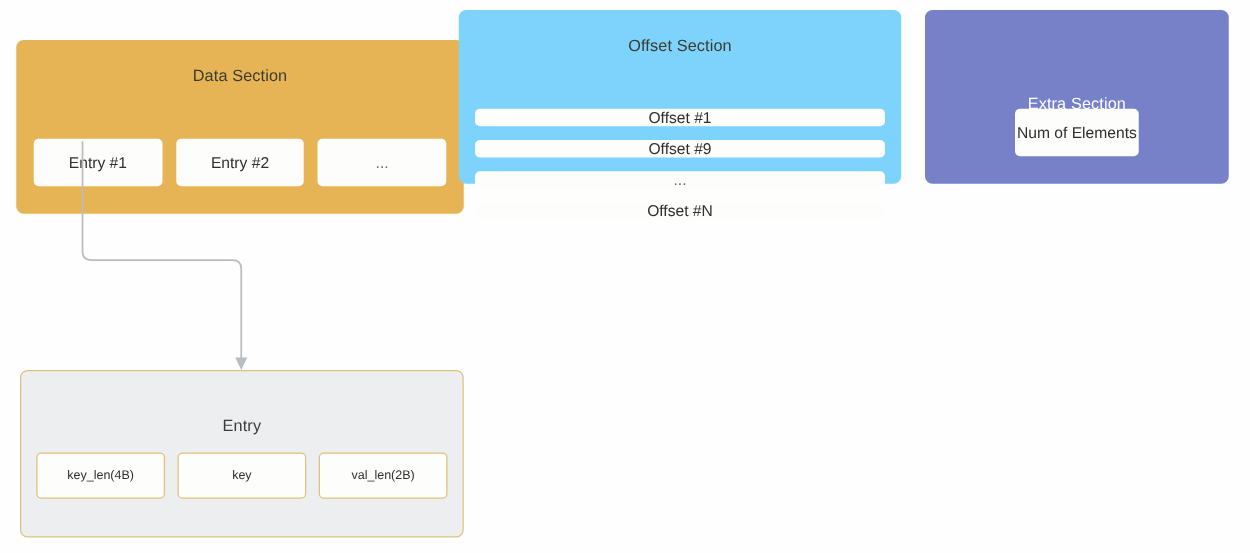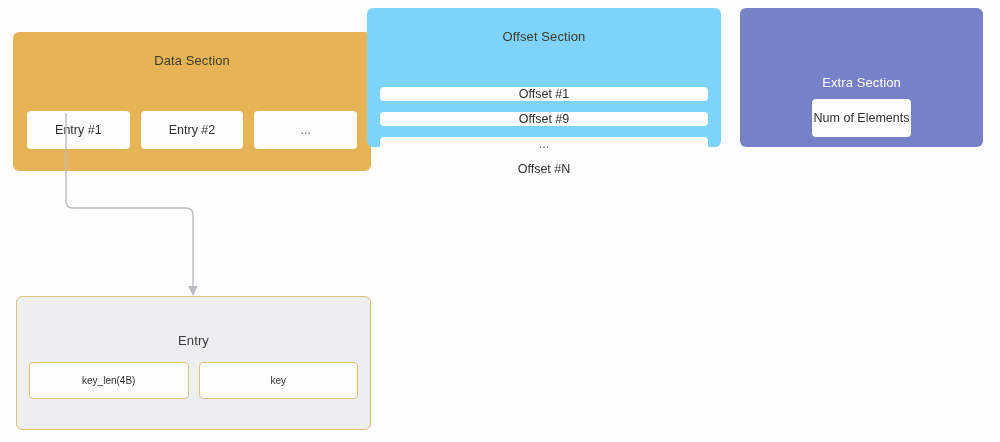--- a/index.html
+++ b/index.html
@@ -74,21 +74,21 @@
     background: #7dd3fc;
   }
   #offset-section .section-title { top: 21px; }
   #offset-section .slot-row { top: 79px; padding: 0 13px; gap: 11px; flex-direction: column; }
 
   #extra-section {
     left: 740px; top: 8px; width: 243px; height: 139px;
     background: #7681c8;
   }
   #extra-section .section-title { top: 23px; margin-top: 44px; }
-  #extra-section .slot-row { top: 91px; padding: 0 72px; }
+  #extra-section .slot-row { top: 79px; padding: 0 72px; }
 
   
   #connector {
     position: absolute;
     left: 0; top: 0;
     width: 1000px; height: 442px;
     pointer-events: none;
   }
 
   
@@ -143,16 +143,17 @@
   <svg id="connector" viewBox="0 0 1000 442" xmlns="http://www.w3.org/2000/svg">
     <path d="M66,113 L66,201 Q66,208 73,208 L186,208 Q193,208 193,215 L193,288" fill="none" stroke="#b9bcc0" stroke-width="1.4"></path>
     <path d="M193,296 L188.2,286 L197.8,286 Z" fill="#b9bcc0"></path>
   </svg>
 
   <div id="entry-box">
     <div class="section-title">Entry</div>
     <div class="slot-row">
       <div class="slot">key_len(4B)</div>
       <div class="slot">key</div>
+      <div class="slot">val_len(2B)</div>
     </div>
   </div>
 
 </div>
 
 </body></html>

